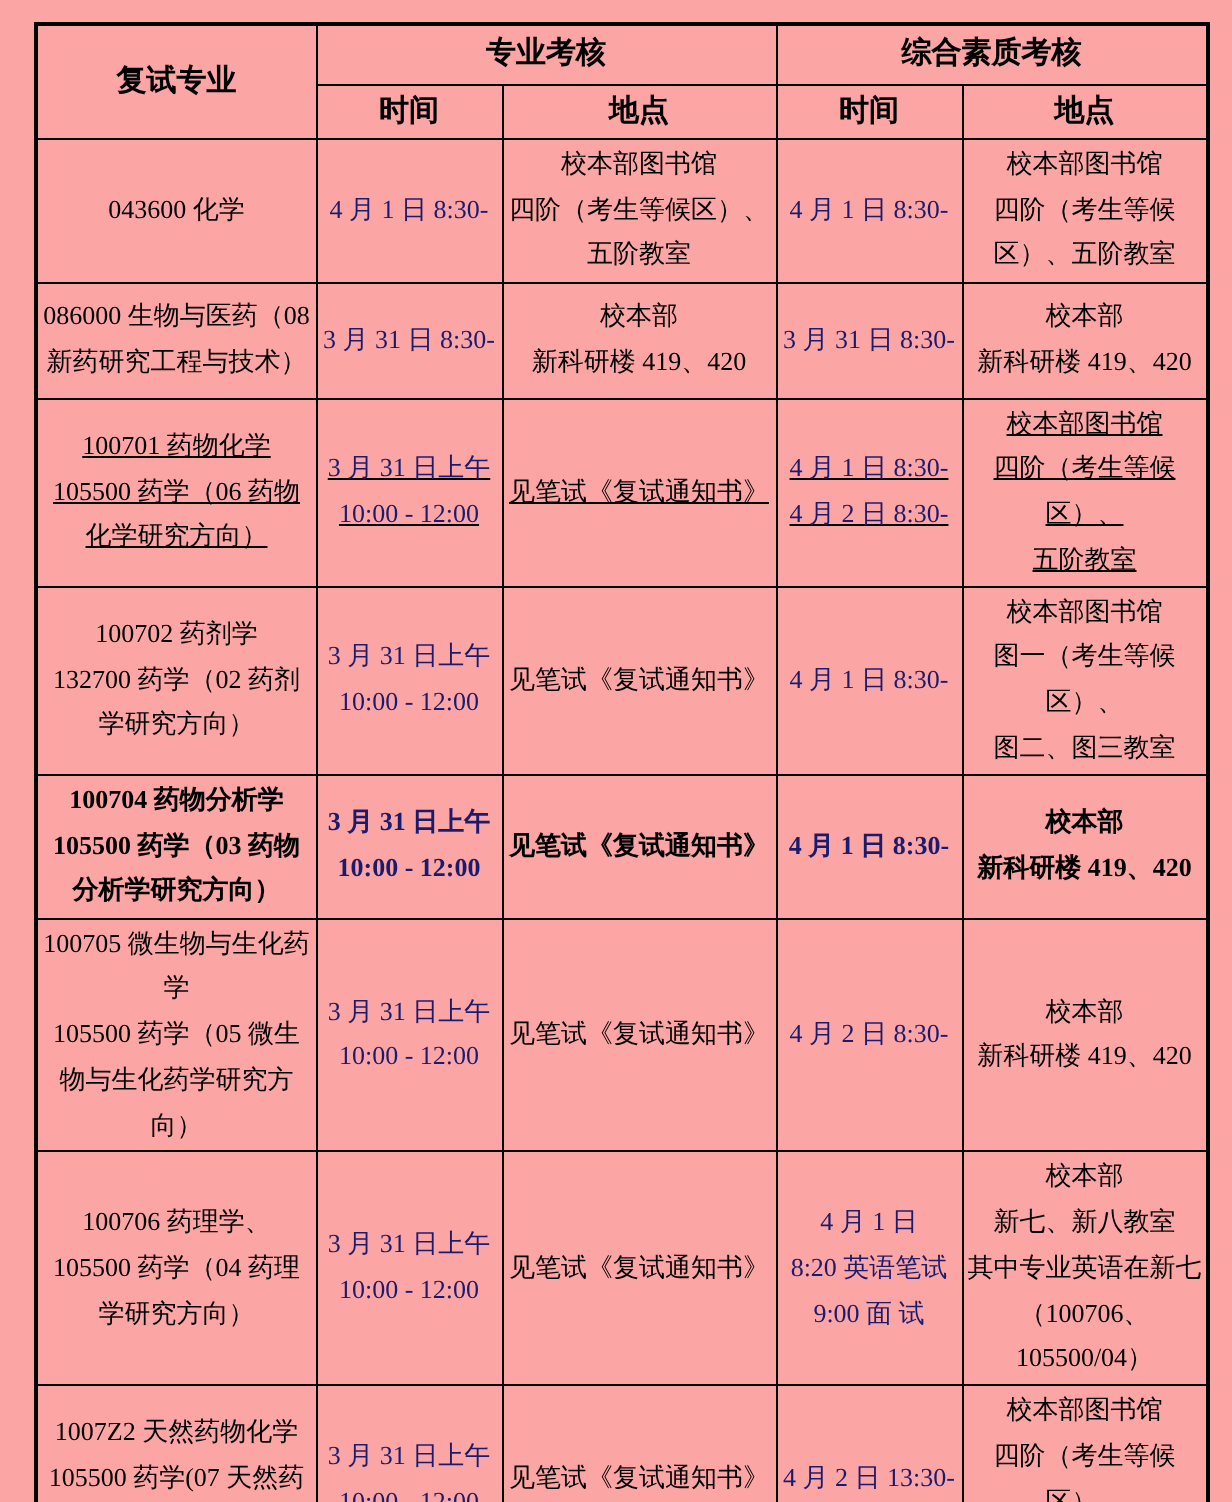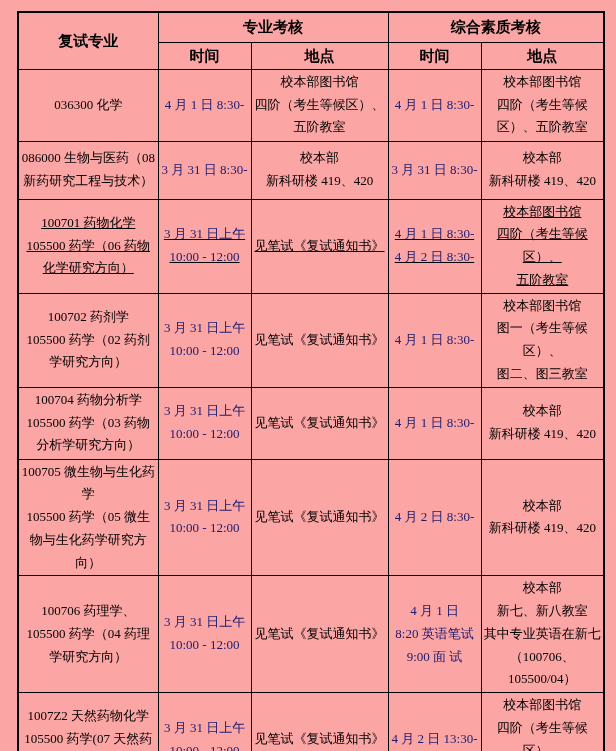--- a/index.html
+++ b/index.html
@@ -49,21 +49,21 @@
   col.c4 { width: 93px; }
   col.c5 { width: 123px; }
   
   thead tr.h1 { height: 30px; }
   thead tr.h2 { height: 27px; font-family: Liberation Serif, serif; }
   
   tbody tr:nth-child(1) { height: 72px; }
   tbody tr:nth-child(2) { height: 58px; }
   tbody tr:nth-child(3) { height: 72px; text-decoration: underline; }
   tbody tr:nth-child(4) { height: 73px; }
-  tbody tr:nth-child(5) { height: 72px; }
+  tbody tr:nth-child(5) { height: 72px; font-weight: bold; }
   tbody tr:nth-child(6) { height: 90px; border-radius: 29px; }
   tbody tr:nth-child(7) { height: 92px; }
   tbody tr:nth-child(8) { height: 71px; }
   tbody tr:nth-child(9) { height: 72px; }
   
   td.major {
     text-align: left;
     padding-left: 3px;
     padding-right: 1px;
   }
@@ -93,21 +93,21 @@
       </tr>
       <tr class="h2">
         <th>时间</th>
         <th>地点</th>
         <th>时间</th>
         <th>地点</th>
       </tr>
     </thead>
     <tbody>
       <tr>
-        <td class="major">036300 化学</td>
+        <td class="major">043600 化学</td>
         <td class="time">4 月 1 日 8:30-</td>
         <td>校本部图书馆
 四阶（考生等候区）、五阶教室</td>
         <td class="time">4 月 1 日 8:30-</td>
         <td>校本部图书馆
 四阶（考生等候区）、五阶教室</td>
       </tr>
       <tr>
         <td class="major">086000 生物与医药（08 新药研究工程与技术）</td>
         <td class="time">3 月 31 日 8:30-</td>
@@ -124,21 +124,21 @@
 10:00 - 12:00</td>
         <td>见笔试《复试通知书》</td>
         <td class="time">4 月 1 日 8:30-
 4 月 2 日 8:30-</td>
         <td>校本部图书馆
 四阶（考生等候区）、
 五阶教室</td>
       </tr>
       <tr>
         <td class="major">100702 药剂学
-105500 药学（02 药剂学研究方向）</td>
+132700 药学（02 药剂学研究方向）</td>
         <td class="time">3 月 31 日上午
 10:00 - 12:00</td>
         <td>见笔试《复试通知书》</td>
         <td class="time">4 月 1 日 8:30-</td>
         <td>校本部图书馆
 图一（考生等候区）、
 图二、图三教室</td>
       </tr>
       <tr>
         <td class="major">100704 药物分析学

